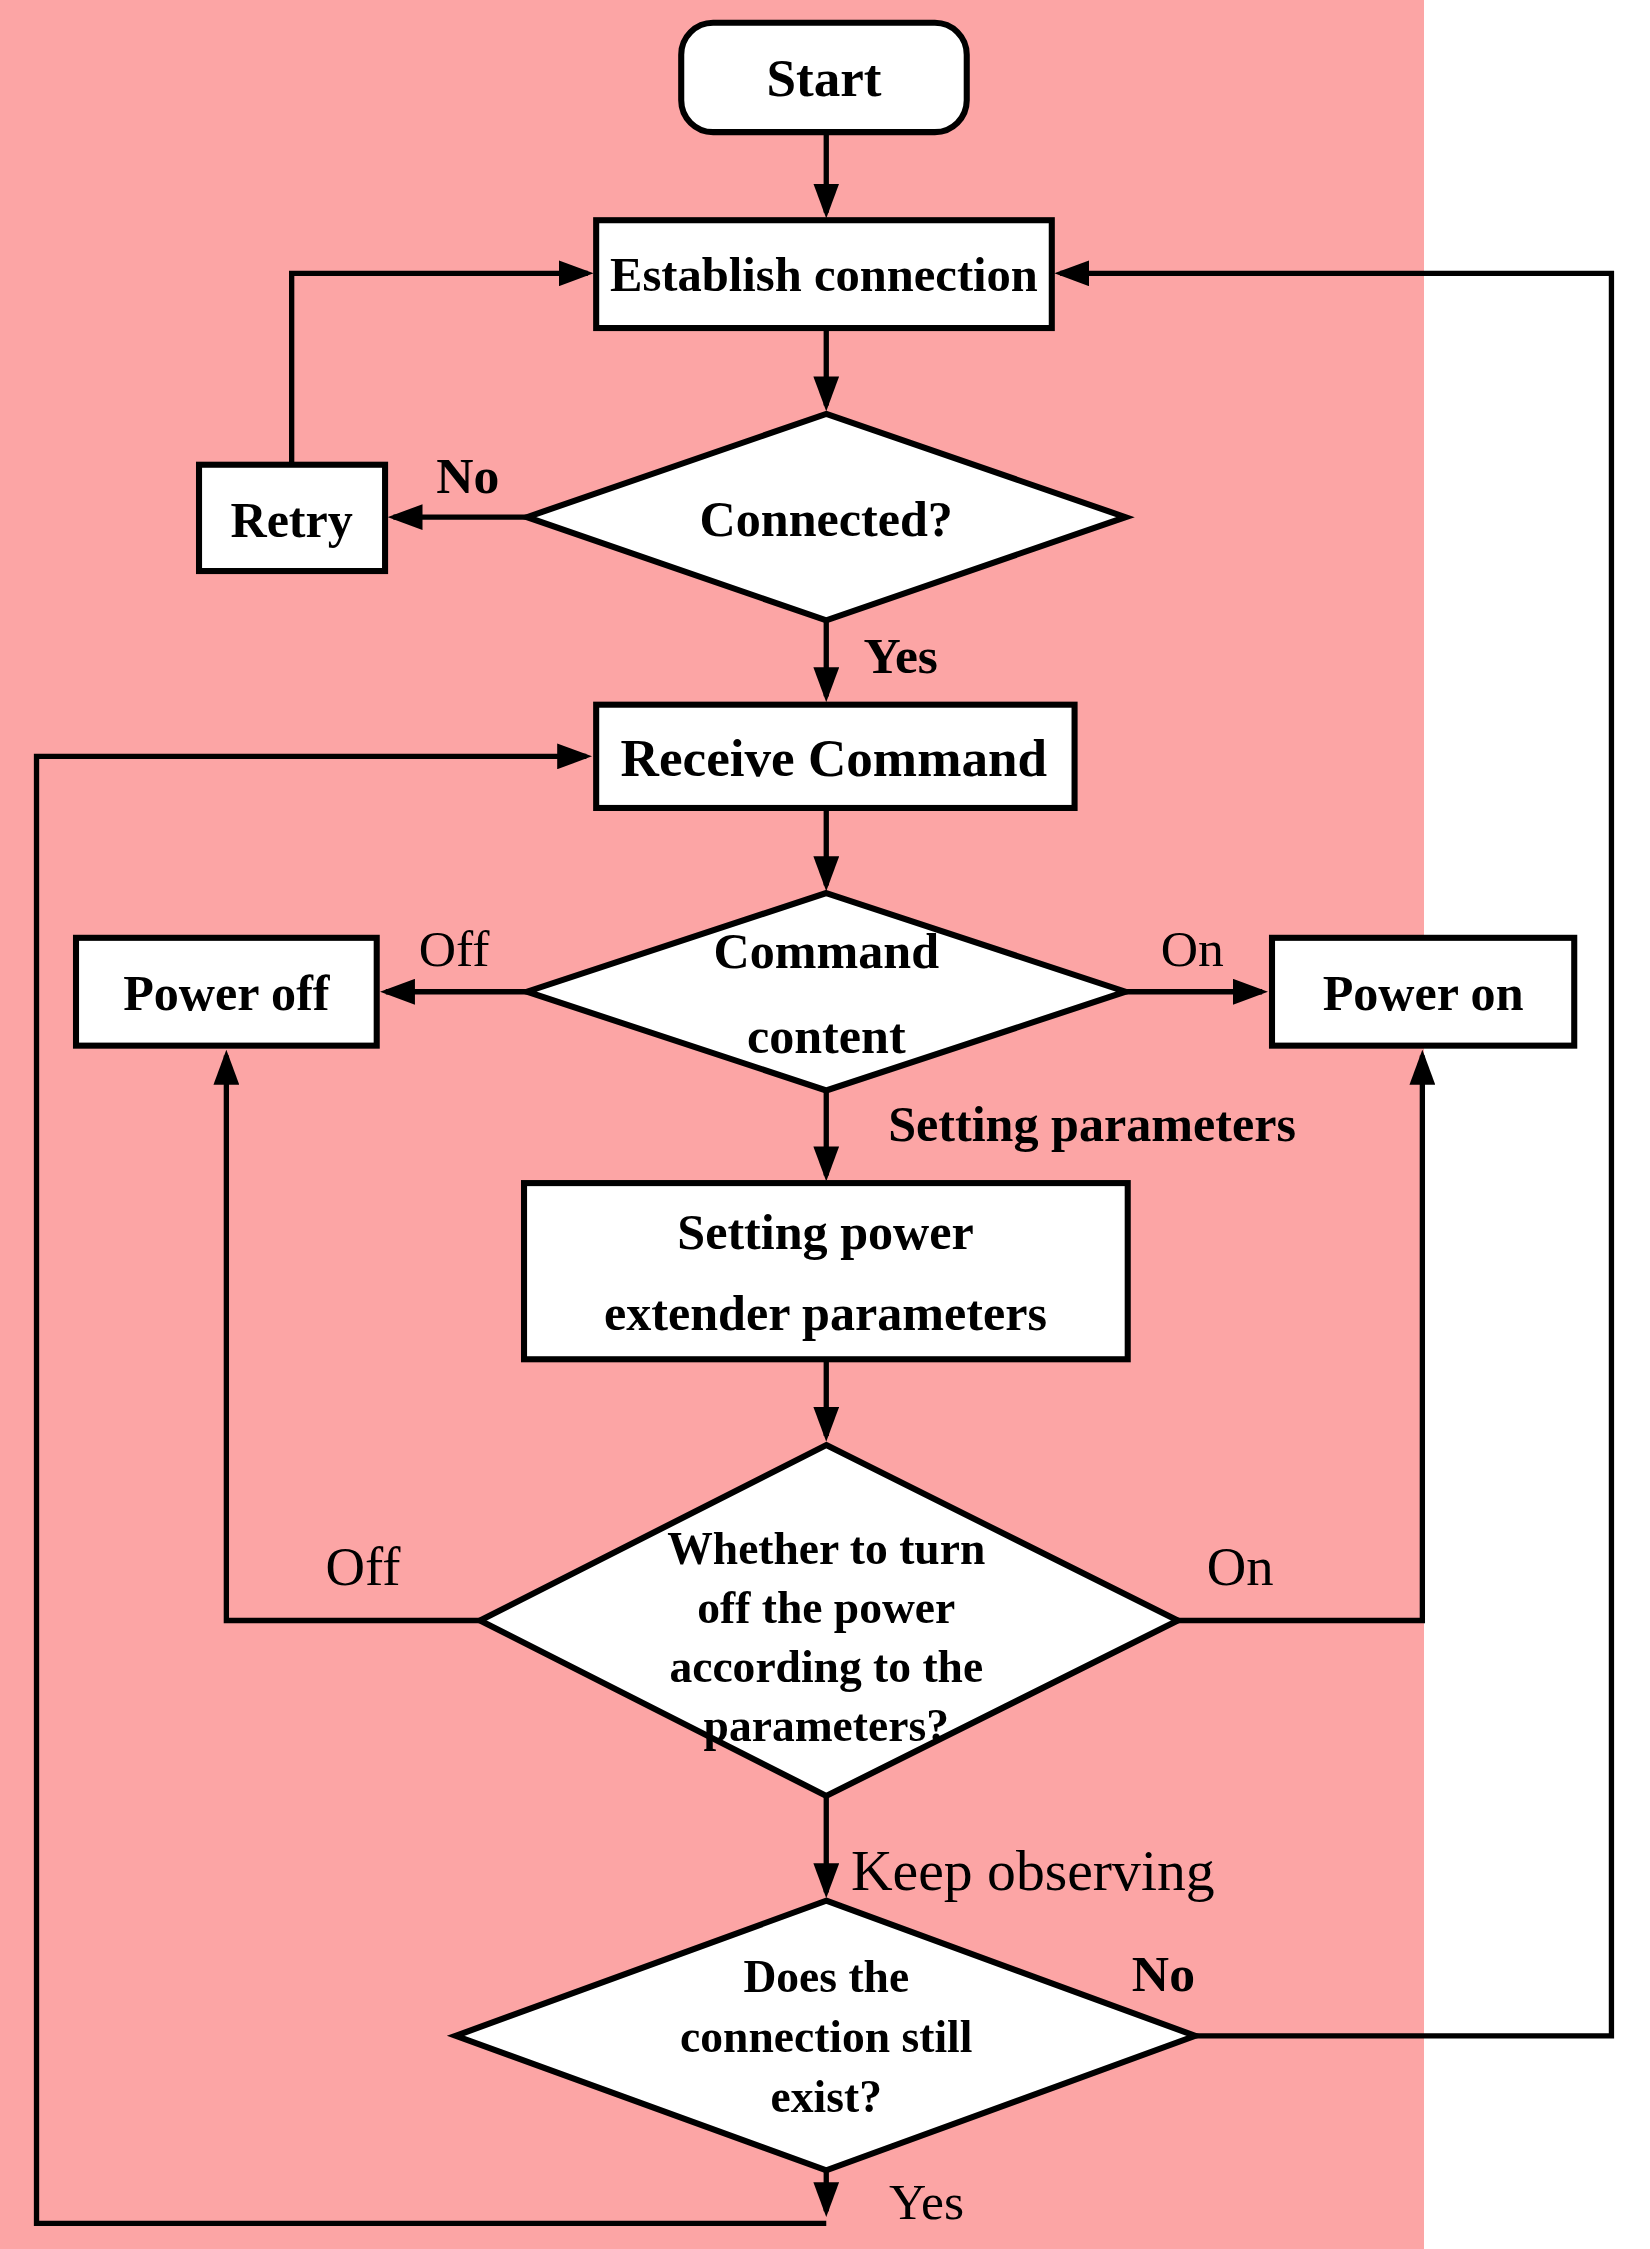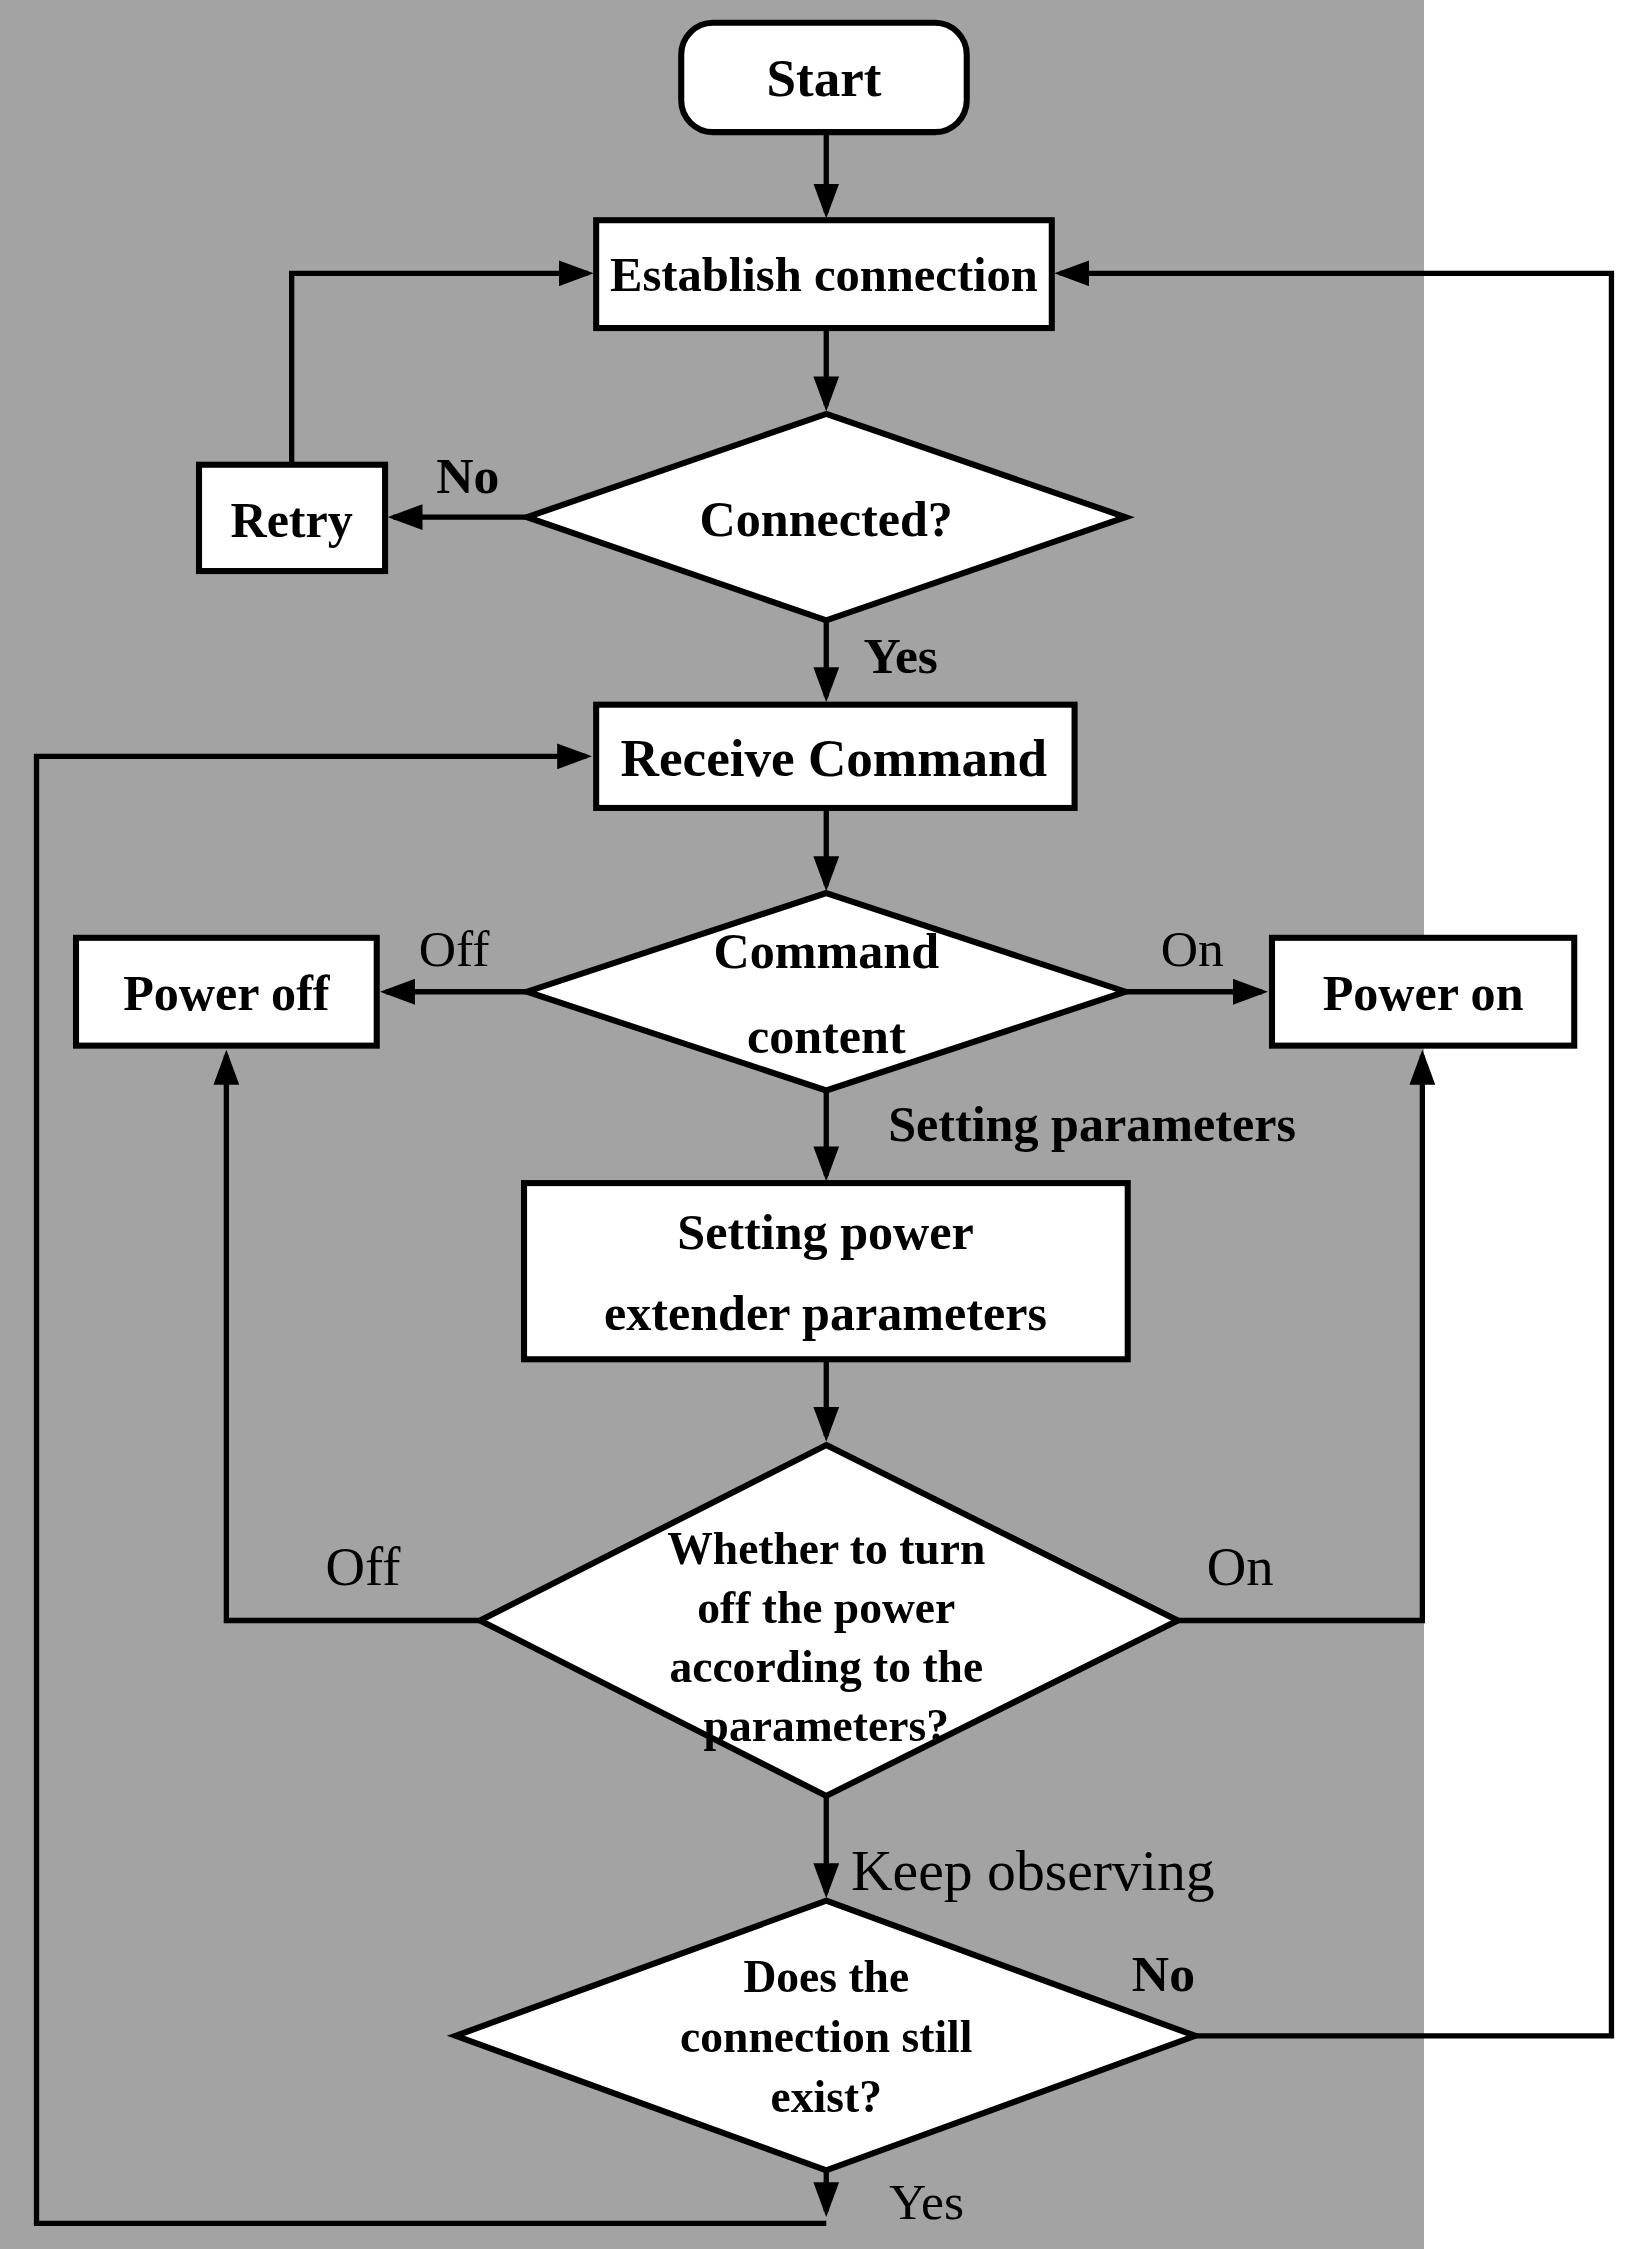--- a/index.html
+++ b/index.html
@@ -1,20 +1,20 @@
 <!DOCTYPE html>
 <html style="font-size:12px"><head>
 <meta charset="utf-8">
 <style>
   html, body { margin: 0; padding: 0; background: #ffffff; }
   #canvas {
     position: relative;
     width: 1424px;
     height: 2250px;
-    background: #a3a3a3;
+    background: #fca5a5;
     font-family: "Liberation Serif", "DejaVu Serif", serif;
   }
   svg { display: block; width: 1651px; height: 2250px; }
 
   .shape    { fill: #ffffff; stroke: #000000; stroke-width: 8; }
   .edge     { fill: none;    stroke: #000000; stroke-width: 7; }
   .arrowfill{ fill: #000000; stroke: none; }
 
   text {
     fill: #000000;

